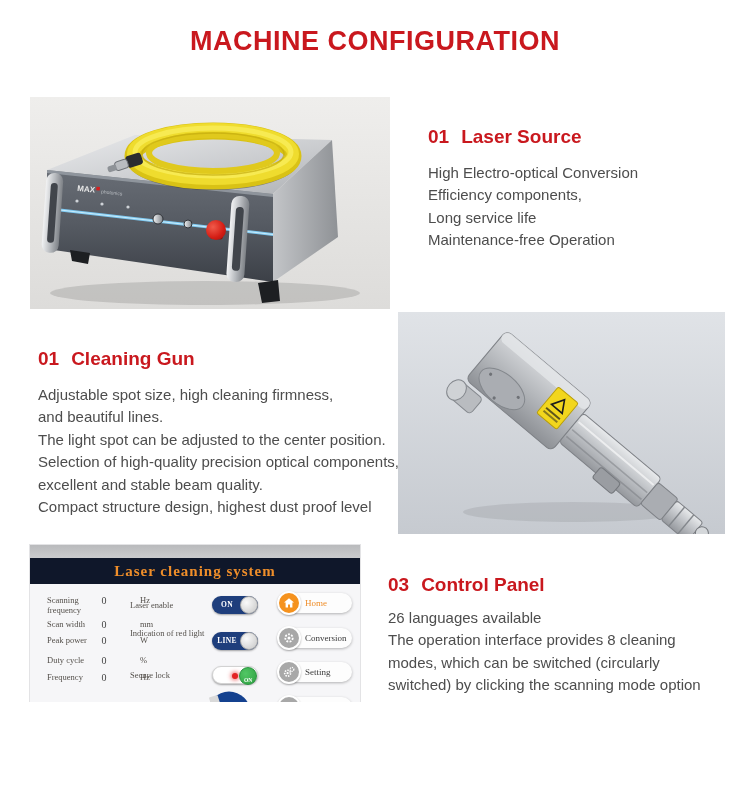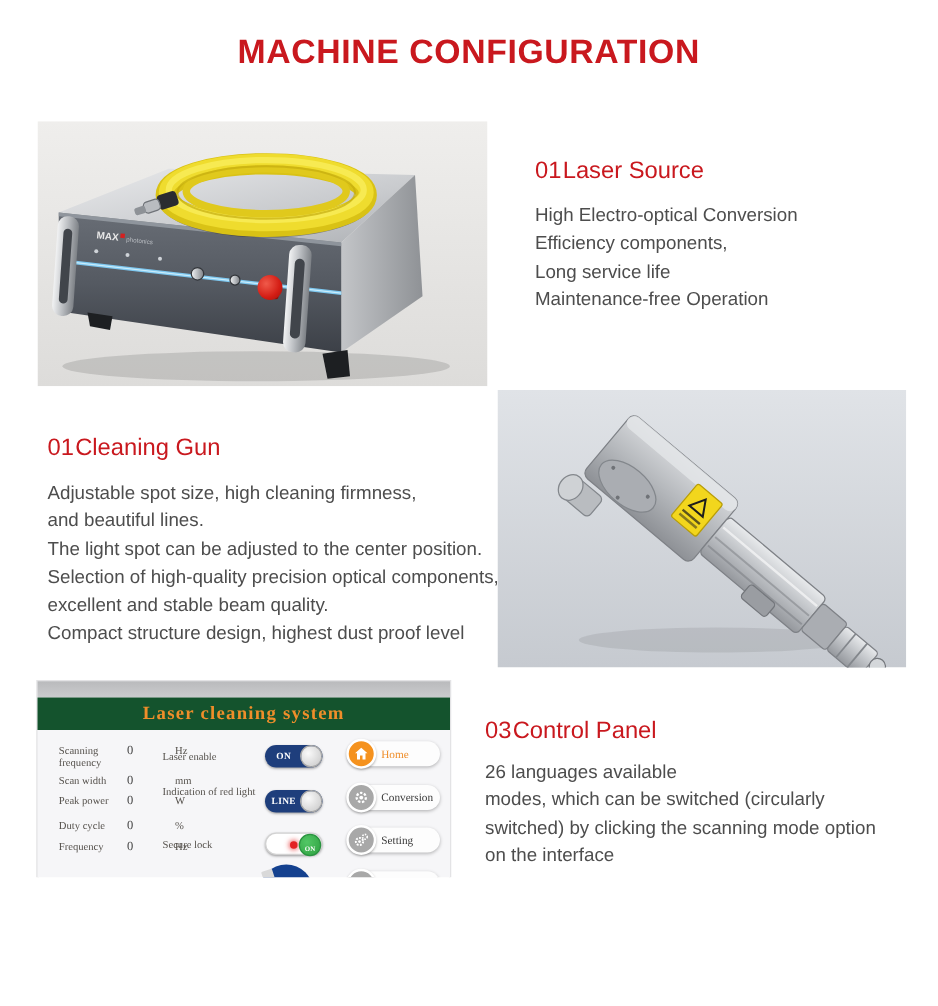--- a/index.html
+++ b/index.html
@@ -8,35 +8,35 @@
     position:relative; width:750px; height:702px; background:#ffffff;
     font-family:"Liberation Sans", sans-serif; overflow:hidden;padding-left:24px;
   }
   
   .page-title {
     position:absolute; top:26px; left:0; width:750px; text-align:center;
     font-size:27px; font-weight:bold; color:#c9181e; letter-spacing:.5px;
   }
   
   .text-block { position:absolute; }
-  .sec-heading { display:flex; gap:1px; font-size:19px; font-weight:normal; color:#c9181e; }
+  .sec-heading { display:flex; gap:12px; font-size:19px; font-weight:bold; color:#c9181e; }
   .sec-lines { margin-top:14px; }
   .sec-lines div { font-size:15px; color:#4d4d4d; line-height:22.4px; white-space:nowrap; }
   
   .photo { position:absolute; display:block; }
   
   .panel {
     position:absolute; left:30px; top:545px; width:330px; height:230px;
     background:#f6f6f8; font-family:"Liberation Serif", serif;
     box-shadow:0 0 0 1px #e3e3e5;
   }
   .p-top { position:absolute; top:0; left:0; width:330px; height:13px;
     background:linear-gradient(#b9babc,#cbccce); }
   .p-header { position:absolute; top:13px; left:0; width:330px; height:26px;
-    background:#14532d; text-align:center; }
+    background:#0f172a; text-align:center; }
   .p-title { font-size:15px; font-weight:bold; color:#ef8e2a; line-height:26px; letter-spacing:1px; }
   .p-footer { position:absolute; bottom:0; left:0; width:330px; height:15px;
     background:linear-gradient(#d2d3d5,#c2c3c5); }
   
   .param-row { position:absolute; left:0; width:160px; }
   .param-label { position:absolute; left:17px; width:52px; font-size:8.5px; color:#55514c; line-height:10px; }
   .param-value { position:absolute; left:64px; width:20px; font-size:10px; color:#444; text-align:center; }
   .param-unit { position:absolute; left:110px; font-size:8.5px; color:#55514c; }
   
   .ctrl-label { position:absolute; left:100px; width:80px; font-size:8.5px; color:#55514c; line-height:10.5px;font-family:Liberation Serif, serif; }
@@ -352,19 +352,20 @@
     <div class="p-footer"></div>
   </div>
 
   <div class="text-block" style="left:388px; top:574px;">
     <div class="sec-heading">
       <span>03</span>
       <span>Control Panel</span>
     </div>
     <div class="sec-lines" style="margin-top:11px;">
       <div>26 languages available</div>
+      <div>The operation interface provides 8 cleaning</div>
       <div>modes, which can be switched (circularly</div>
       <div>switched) by clicking the scanning mode option</div>
       <div>on the interface</div>
     </div>
   </div>
 
 </div>
 
 </body></html>

